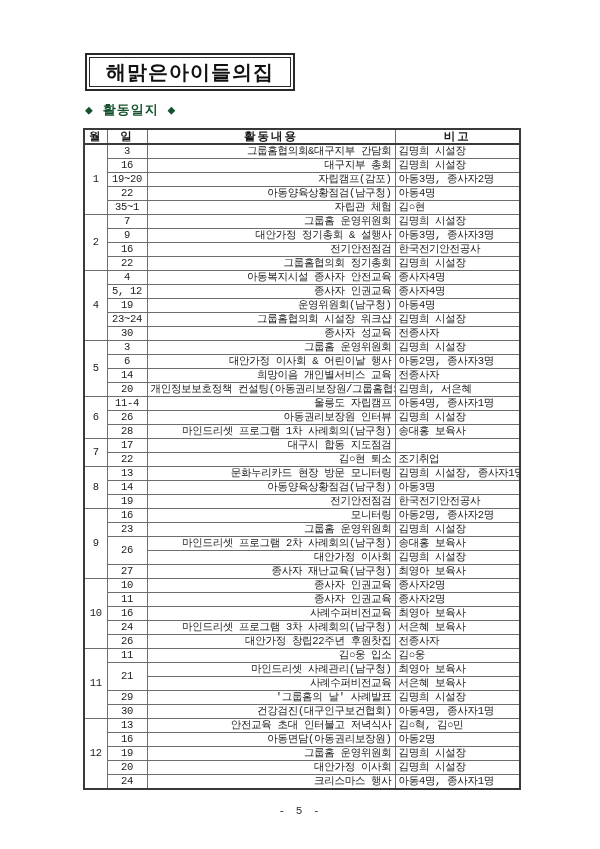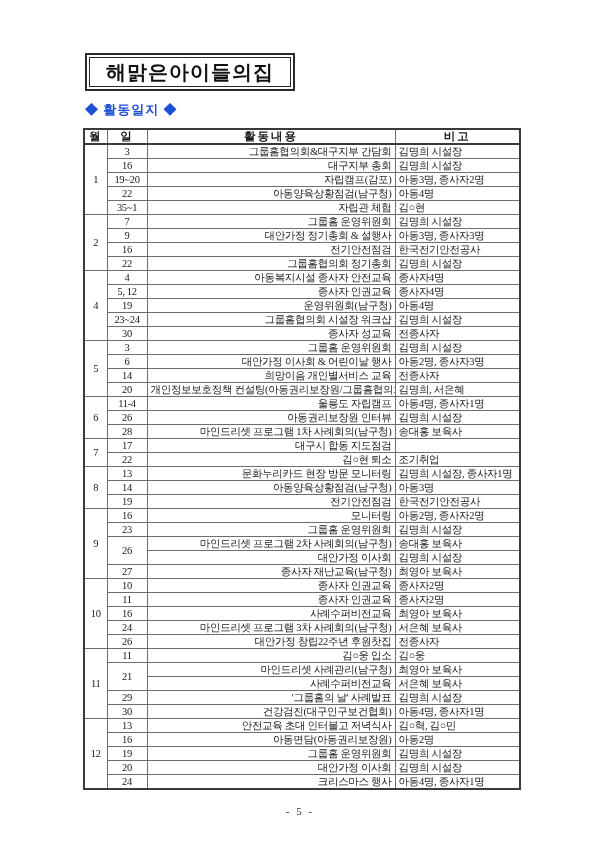--- a/index.html
+++ b/index.html
@@ -3,21 +3,21 @@
 <meta charset="utf-8">
 <style>
   * { margin: 0; padding: 0; box-sizing: border-box; }
   html, body { background: #e8e8e8; }
   .page {
     position: relative;
     width: 600px;
     height: 849px;
     background: #ffffff;
     margin: 0 auto;
-    font-family: Liberation Serif, serif;
+    font-family: Liberation Mono, monospace;
     color: #1a1a1a;
     overflow: hidden;
   }
   .title-box {
     position: absolute;
     left: 85px; top: 53px;
     width: 210px; height: 38px;
     border: 2px solid #2a2a2a;
     padding: 2px;
     background: #fff;
@@ -30,21 +30,21 @@
     font-size: 20px;
     letter-spacing: 1px;
     color: #111;
   }
   .section-heading {
     position: absolute;
     left: 85px; top: 101px;
     font-size: 13px;
     font-weight: bold;
     letter-spacing: 1px;
-    color: #1d4ed8;
+    color: #14532d;
   }
   table.activity-table {
     position: absolute;
     left: 83px; top: 128px;
     width: 436px;
     border-collapse: collapse;
     table-layout: fixed;
     border: 2px solid #3a3a3a;
   }
   .activity-table th, .activity-table td {
@@ -61,21 +61,21 @@
   .activity-table th {
     font-weight: bold;
     text-align: center;
     font-size: 11.5px;
     border-bottom: 2px solid #3a3a3a;
     letter-spacing: 2px;
   }
   .col-month { width: 23px; text-align: center; }
   .col-day   { width: 40px; text-align: center; }
   .col-activity { width: 248px; text-align: right; }
-  .col-note  { width: 125px; text-align: left; border-radius: 7px; }
+  .col-note  { width: 125px; text-align: left; }
   .page-number {
     position: absolute;
     top: 805px; left: 0;
     width: 100%;
     text-align: center;
     font-size: 11px;
     letter-spacing: 2px;
     color: #333;
   }
 </style>

